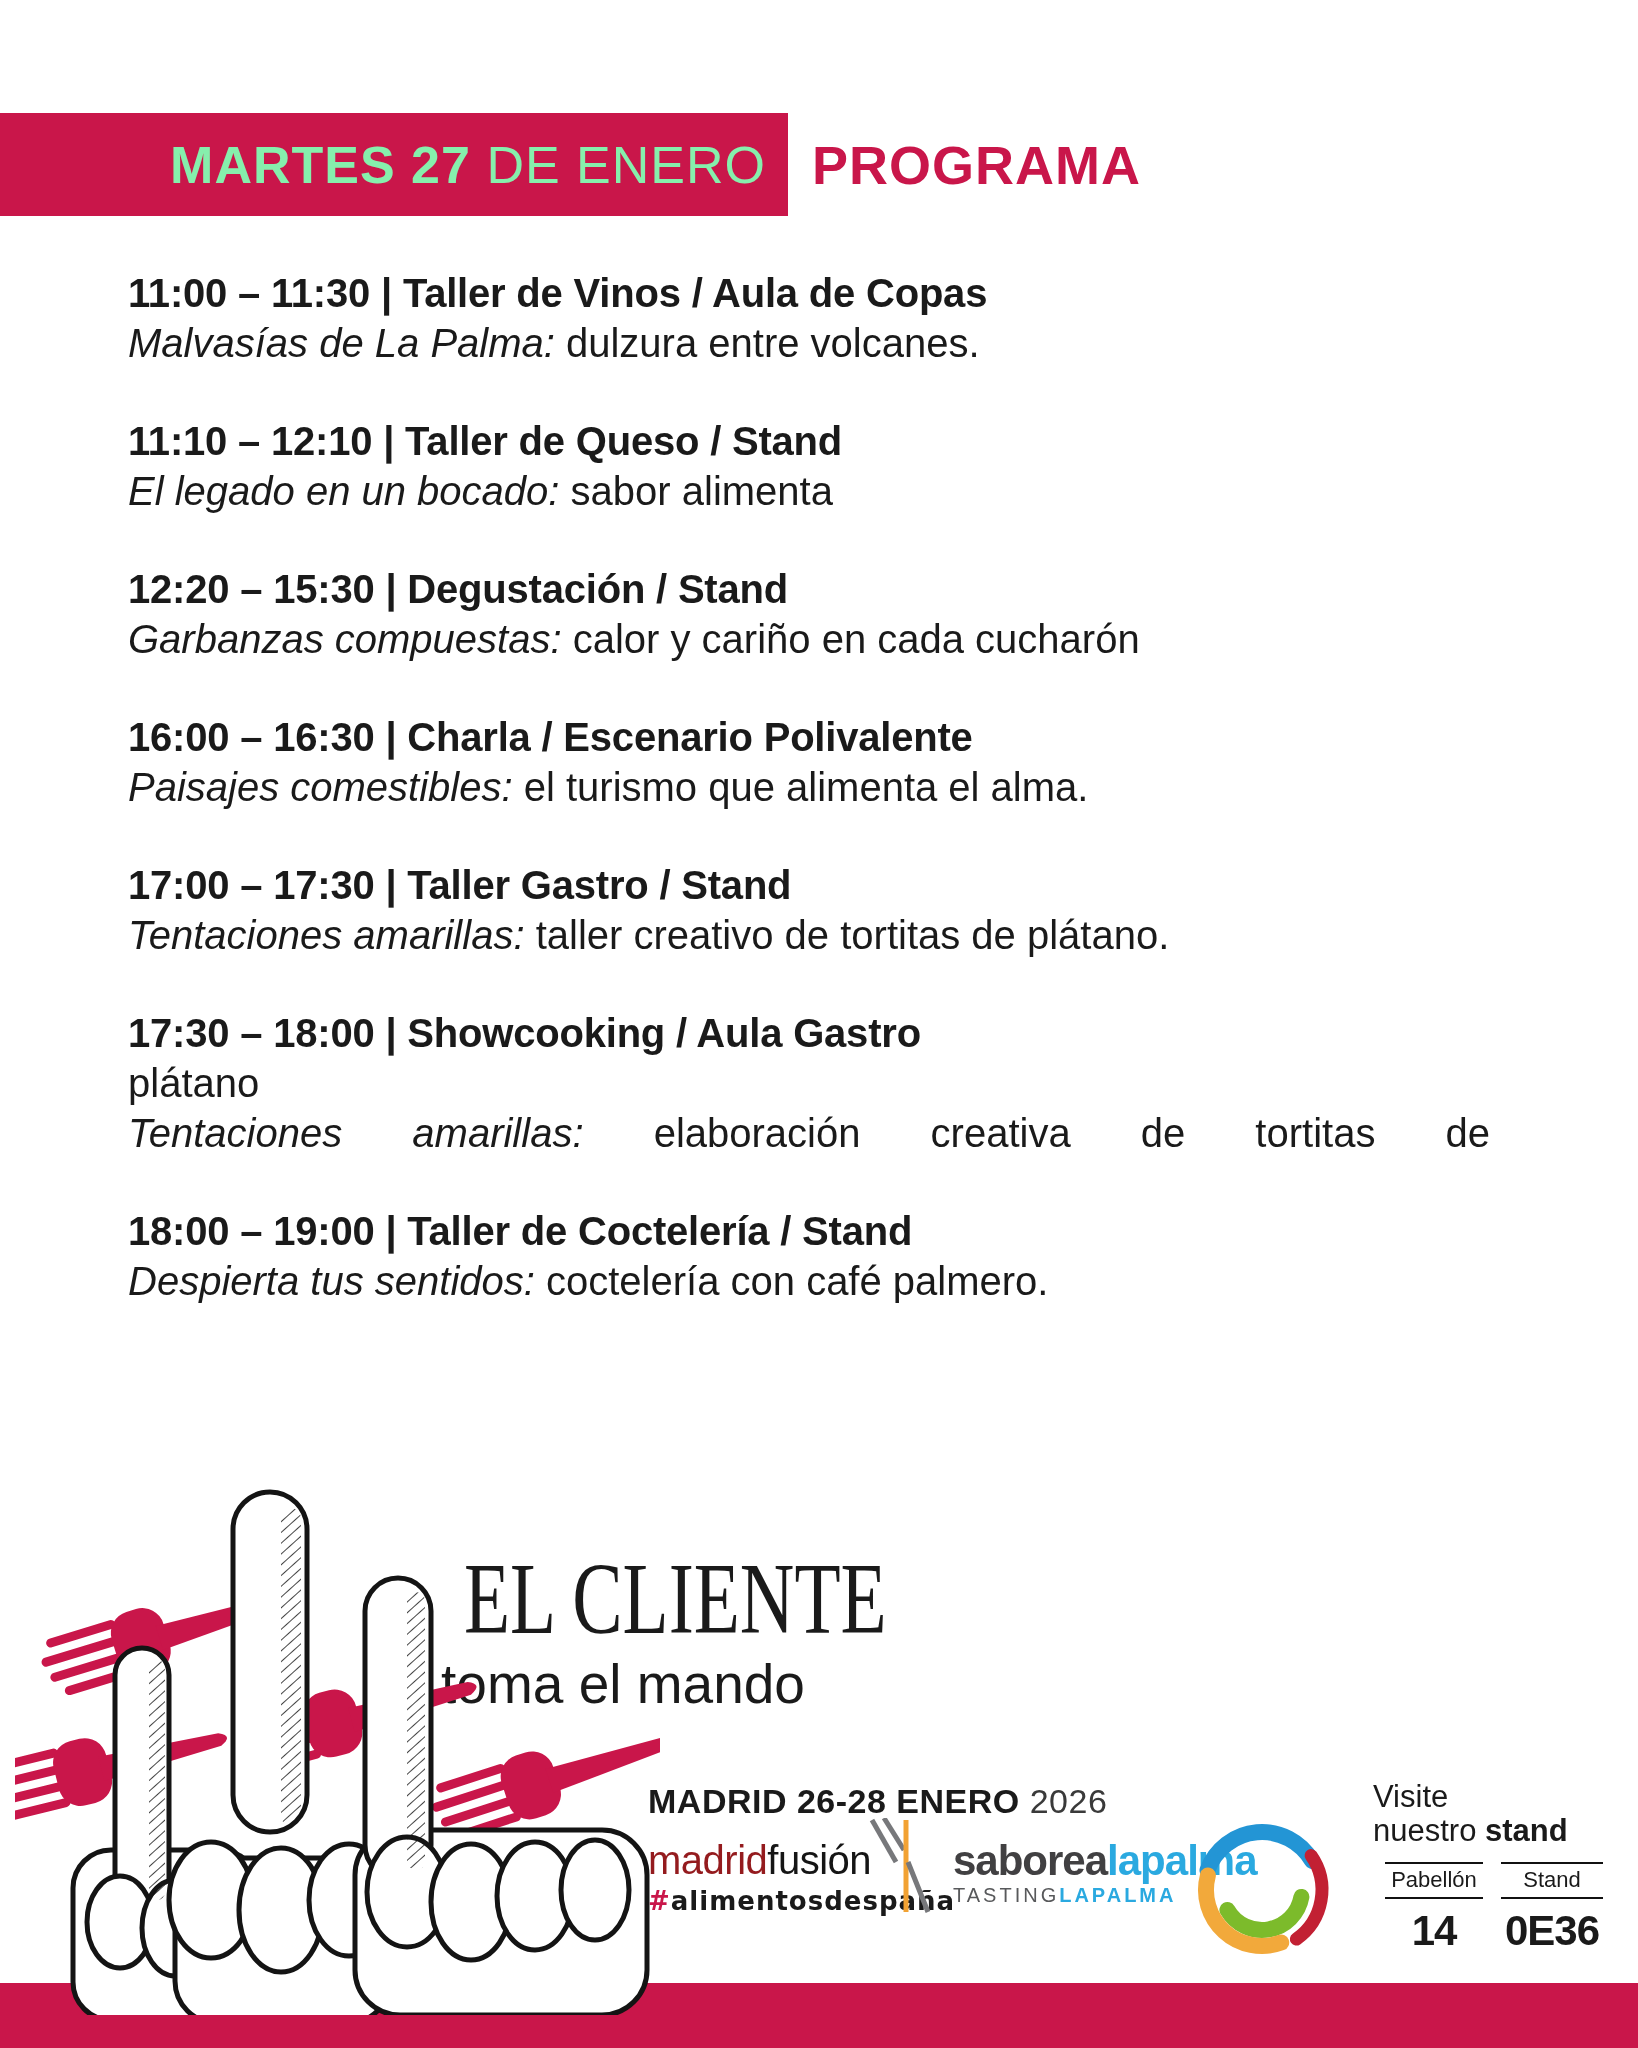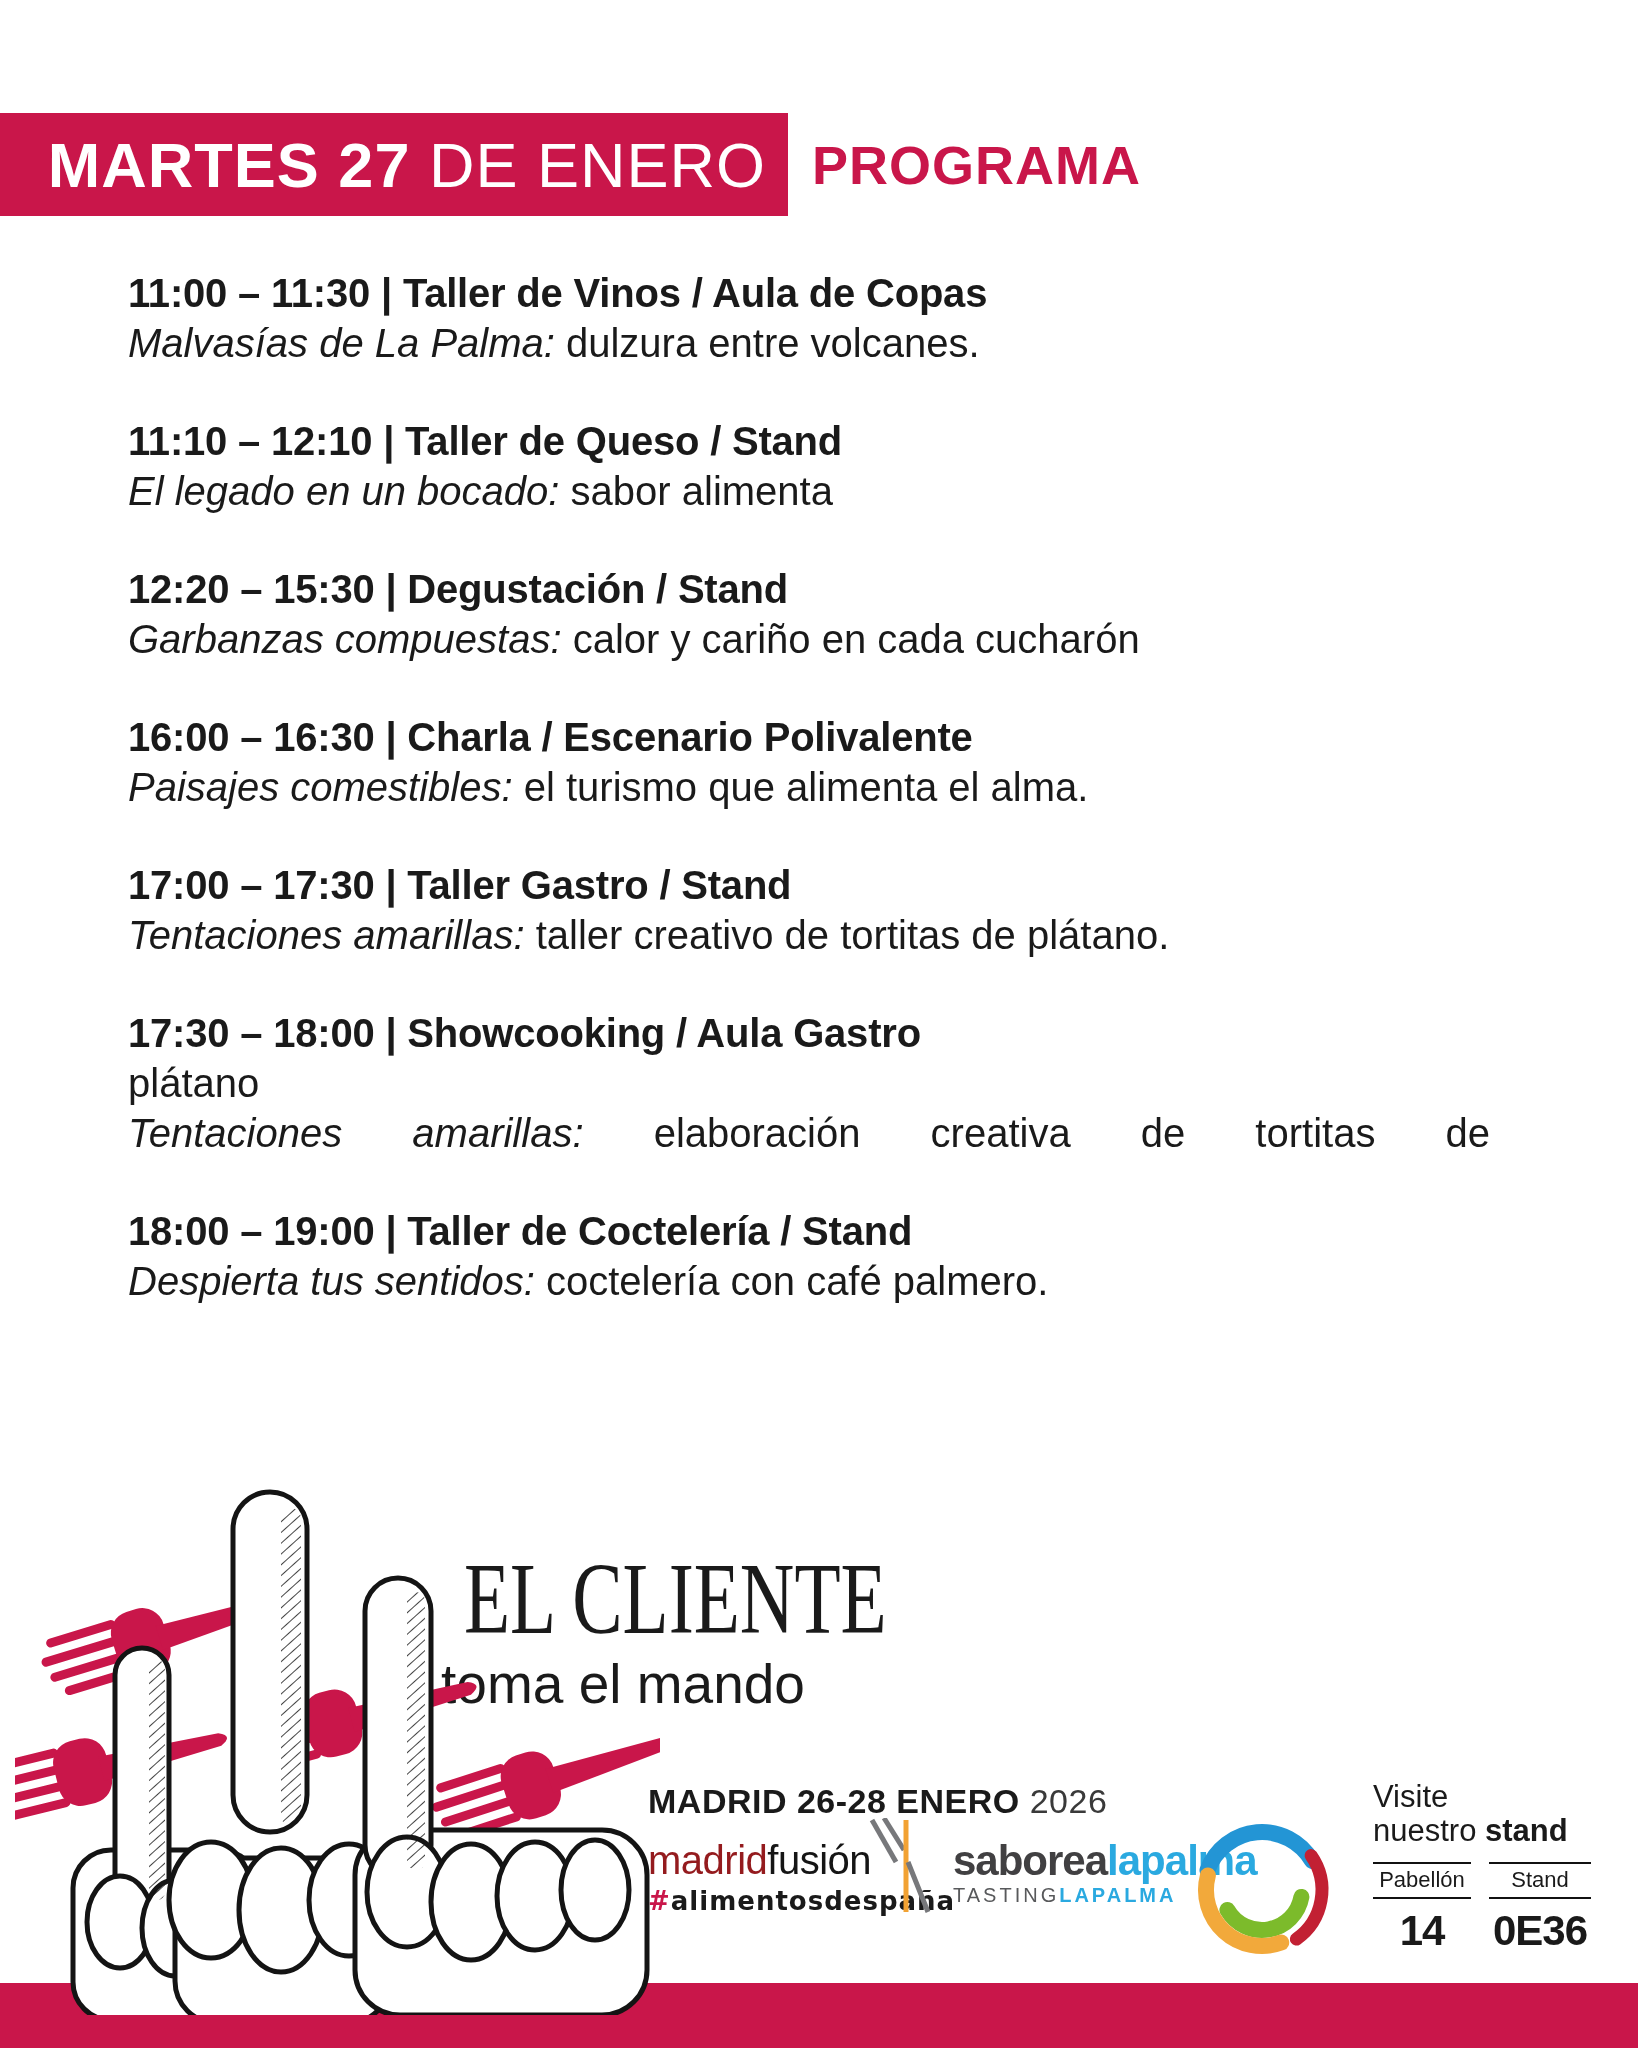--- a/index.html
+++ b/index.html
@@ -2,21 +2,21 @@
 <html><head>
 <meta charset="utf-8">
 <style>
   html,body{margin:0;padding:0;background:#fff;}
   .page{position:relative;width:1638px;height:2048px;background:#fff;overflow:hidden;
         font-family:"Liberation Sans",sans-serif;color:#1a1a1a;}
 
   
   .banner{position:absolute;left:0;top:113px;width:788px;height:103px;background:#C9164A;
           display:flex;align-items:center;justify-content:flex-end;padding-right:22px;box-sizing:border-box;}
-  .banner-text{color:#ffffff;font-size:63px;white-space:nowrap;letter-spacing:1px;}
+  .banner-text{color:#86efac;font-size:52px;white-space:nowrap;letter-spacing:1px;}
   .banner-bold{font-weight:700;}
   .banner-light{font-weight:400;}
   .programa{position:absolute;left:812px;top:113px;height:103px;display:flex;align-items:center;
             color:#C9164A;font-weight:700;font-size:54px;letter-spacing:1px;text-align:right;}
 
   
   .schedule{position:absolute;left:128px;top:268px;width:1362px;}
   .item{margin-bottom:48px;}
   .item-title{font-size:40px;font-weight:700;line-height:50px;letter-spacing:-0.2px;}
   .item-desc{font-size:40px;font-weight:400;line-height:50px;}
@@ -49,21 +49,21 @@
   .sb-tag{font-size:20px;letter-spacing:3px;margin-top:0;white-space:nowrap;}
   .sb-tasting{color:#58595B;}
   .sb-tag-lapalma{color:#2AA9E0;font-weight:700;}
   .swirl{position:absolute;left:1182px;top:1820px;}
 
   .stand{position:absolute;left:1373px;top:1780px;width:232px;}
   .stand-visit{font-size:31px;line-height:34px;}
   .stand-visit .bold{font-weight:700;}
   .stand-cols{display:flex;gap:18px;margin-top:14px;}
   .stand-col{text-align:center;}
-  .col-pab{width:98px;}
+  .col-pab{width:98px;margin-left:12px;}
   .col-std{width:102px;}
   .rule{border-top:2px solid #111;height:0;}
   .stand-col-label{font-size:22px;padding:3px 0 4px;}
   .stand-col-value{font-size:42px;font-weight:700;margin-top:8px;letter-spacing:-1px;}
 
   .bottom-bar{position:absolute;left:0;top:1983px;width:1638px;height:65px;background:#C9164A;z-index:1;}
   .hands{position:absolute;left:15px;top:1470px;z-index:3;}
 </style>
 </head>
 <body>

